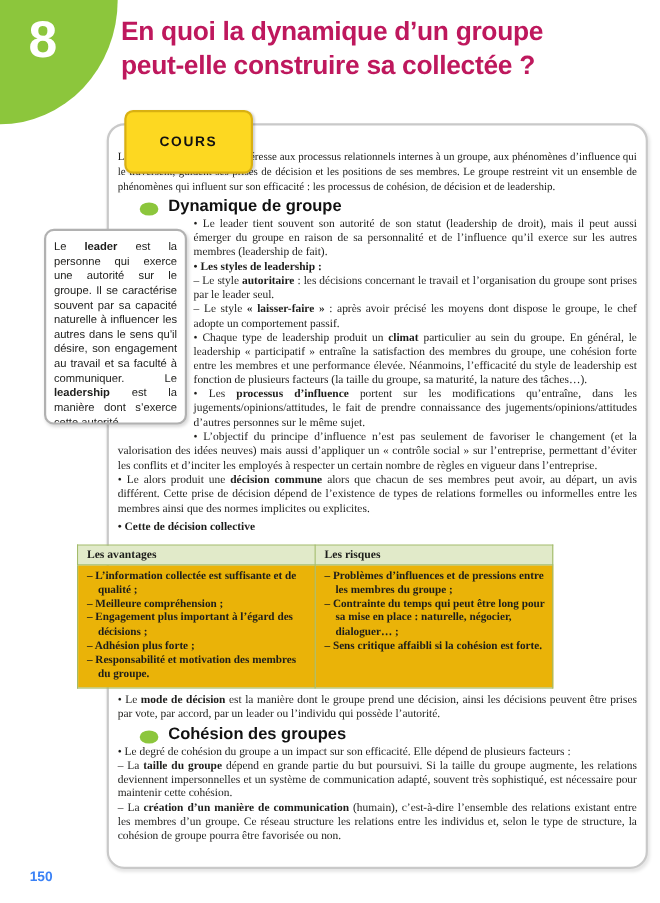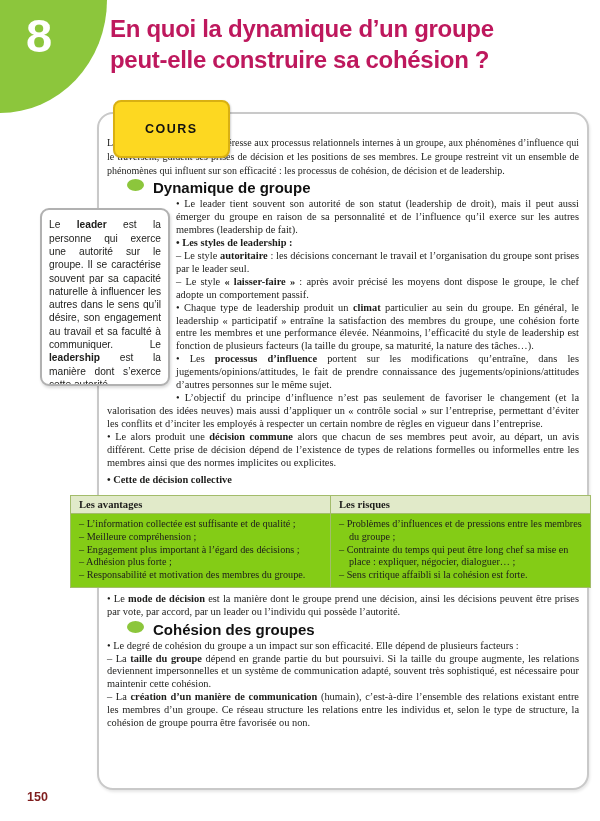--- a/index.html
+++ b/index.html
@@ -27,56 +27,56 @@
   .course-box { position:absolute; left:97px; top:112px; width:492px; min-height:678px;
                 background:#fff; border:2px solid var(--box_border); border-radius:16px;
                 box-shadow:1px 2px 3px rgba(0,0,0,0.10); padding:22px 8px 16px 8px; }
   .badge { position:absolute; top:-14px; left:14px; background:var(--yellow);
            border:2px solid var(--yellow_border); border-radius:8px; padding:20px 30px;
            font-family:"Liberation Sans", sans-serif; font-weight:bold; font-size:12.5px;
            letter-spacing:1.5px; color:#111; box-shadow:1px 1px 2px rgba(0,0,0,0.18); }
 
   .intro { margin:0 0 2px 0; font-size:10px; line-height:13.8px; text-align:justify; }
 
-  .sec-heading { display:flex; align-items:flex-start; gap:9px; margin:2px 0 2px 20px;
+  .sec-heading { display:flex; align-items:flex-end; gap:9px; margin:2px 0 2px 20px;
                  font-family:"Liberation Sans", sans-serif; font-weight:bold;
                  font-size:15px; color:#111; }
   .dot { width:17px; height:12px; border-radius:50%; background:var(--green); flex:0 0 auto; }
 
   .note { float:left; width:130px; height:178px; margin:10px 6px 6px -67px;
           border:2px solid var(--note_border); border-radius:9px; background:#fff;
           padding:8px 7px; box-shadow:1px 2px 3px rgba(0,0,0,0.15);
           font-family:"Liberation Sans", sans-serif; font-size:10.2px;
           line-height:13.3px; text-align:justify; overflow:hidden; }
   .note p { margin:0; }
 
   p.body { margin:0; font-size:10.4px; line-height:12.9px; text-align:justify; }
   p.spaced-top { margin-top:5px; }
 
-  .pros-cons { margin:8px 0 5px -37px; width:521px; border-collapse:collapse;
+  .pros-cons { margin:8px 0 5px -37px; width:433px; border-collapse:collapse;
                font-size:10.2px; }
   .pros-cons th { background:var(--table_header_bg); border:1.5px solid var(--table_border);
                   text-align:left; padding:3px 8px; font-size:10.6px; }
   .pros-cons td { border:1.5px solid var(--table_border); vertical-align:top;
-                  width:50%; padding:4px 6px 5px 8px; line-height:12.7px; background:#84cc16; }
+                  width:50%; padding:4px 6px 5px 8px; line-height:12.7px; background:#eab308;font-weight:bold; }
   .hang { padding-left:10px; text-indent:-10px; }
 
-  .page-num { position:absolute; left:27px; top:790px; color:#7f1d1d;
+  .page-num { position:absolute; left:27px; top:790px; color:#3b82f6;
               font-family:"Liberation Sans", sans-serif; font-weight:bold; font-size:12.5px; }
 </style>
 </head>
 <body>
 
 <div class="page">
 
   <div class="corner">
     <div class="chapter-num">8</div>
   </div>
 
-  <h1 class="title"><span>En quoi la dynamique d’un groupe</span><br><span>peut-elle construire sa cohésion ?</span></h1>
+  <h1 class="title"><span>En quoi la dynamique d’un groupe</span><br><span>peut-elle construire sa collectée ?</span></h1>
 
   <div class="course-box">
     <div class="badge">COURS</div>
 
     <p class="intro"><span>La dynamique de groupe s’intéresse aux processus relationnels internes à un groupe, aux phénomènes d’influence qui le traversent, guident ses prises de décision et les positions de ses membres. Le groupe restreint vit un ensemble de phénomènes qui influent sur son efficacité : les processus de cohésion, de décision et de leadership.</span></p>
 
     <div class="sec-heading">
       <span class="dot"></span>
       <span>Dynamique de groupe</span>
     </div>
@@ -108,21 +108,21 @@
         <tr>
           <td>
               <div class="hang">– L’information collectée est suffisante et de qualité ;</div>
               <div class="hang">– Meilleure compréhension ;</div>
               <div class="hang">– Engagement plus important à l’égard des décisions ;</div>
               <div class="hang">– Adhésion plus forte ;</div>
               <div class="hang">– Responsabilité et motivation des membres du groupe.</div>
             </td>
           <td>
               <div class="hang">– Problèmes d’influences et de pressions entre les membres du groupe ;</div>
-              <div class="hang">– Contrainte du temps qui peut être long chef sa mise en place : expliquer, négocier, dialoguer… ;</div>
+              <div class="hang">– Contrainte du temps qui peut être long pour sa mise en place : naturelle, négocier, dialoguer… ;</div>
               <div class="hang">– Sens critique affaibli si la cohésion est forte.</div>
             </td>
         </tr>
       </tbody>
     </table>
 
     <p class="body"><span>• Le </span><b>mode de décision</b><span> est la manière dont le groupe prend une décision, ainsi les décisions peuvent être prises par vote, par accord, par un leader ou l’individu qui possède l’autorité.</span></p>
 
     <div class="sec-heading">
       <span class="dot"></span>

